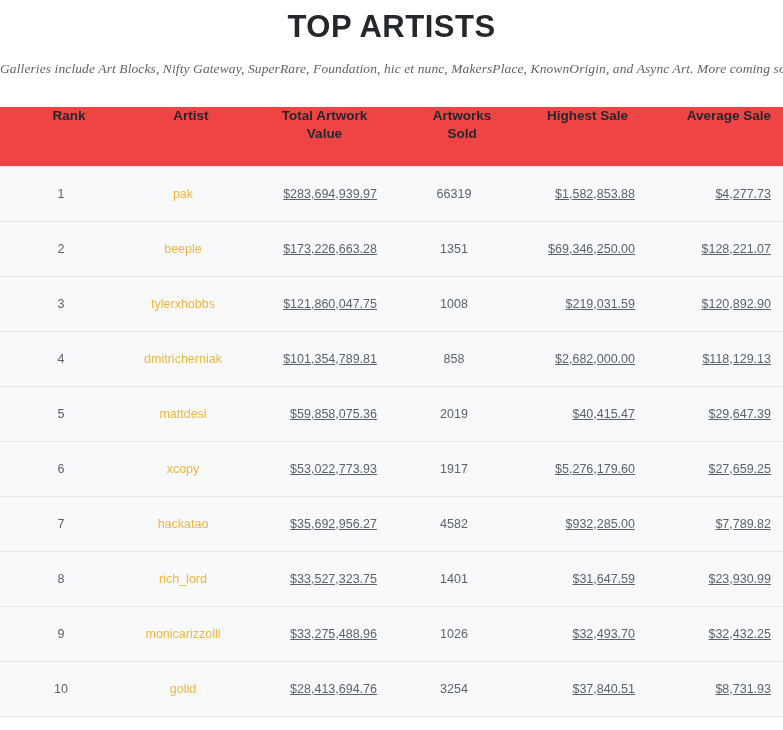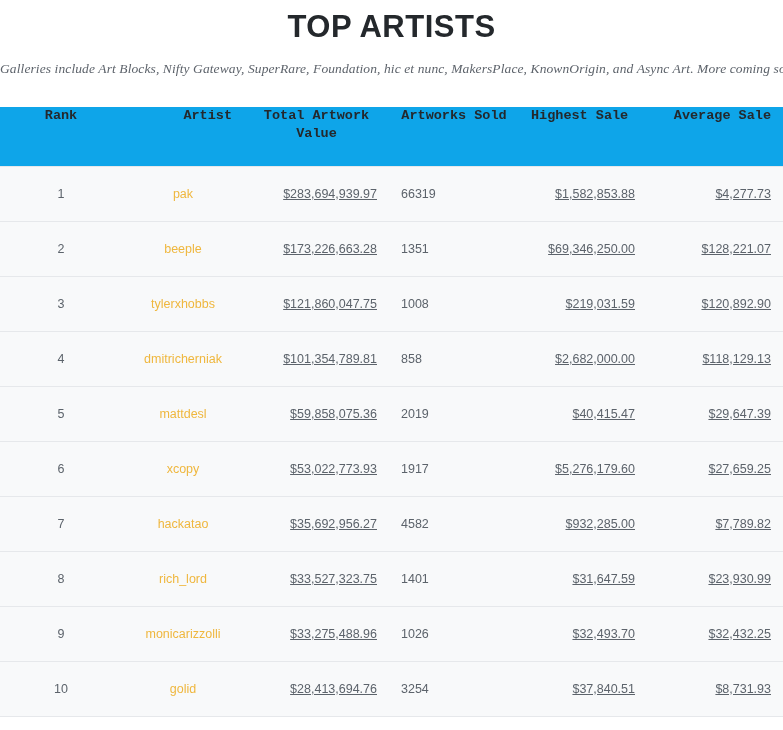--- a/index.html
+++ b/index.html
@@ -53,41 +53,41 @@
     width: 783px;
   }
 
   table.artists-table {
     width: 783px;
     border-collapse: collapse;
     table-layout: fixed;
   }
 
   table.artists-table thead th {
-    font-family: Liberation Mono, monospace;
+    font-family: Liberation Sans, sans-serif;
     font-size: 13.5px;
     font-weight: bold;
     color: #24282c;
-    background: #0ea5e9;
-    padding: 0 12px 22px 12px;
+    background: #ef4444;
+    padding: 0 12px 22px 28px;
     line-height: 1.35;
     vertical-align: top;
     border: none;
   }
 
   
   col.c-rank    { width: 122px; }
   col.c-artist  { width: 122px; }
   col.c-total   { width: 145px; }
   col.c-sold    { width: 130px; }
   col.c-highest { width: 128px; }
   col.c-avg     { width: 136px; }
 
   th.h-rank    { text-align: center; }
-  th.h-artist  { text-align: right; }
+  th.h-artist  { text-align: center; }
   th.h-total   { text-align: center; }
   th.h-sold    { text-align: center; }
   th.h-highest { text-align: left; }
   th.h-avg     { text-align: right; }
 
   table.artists-table tbody tr {
     background: #f8f9fa;
     border-top: 1px solid #e6e8eb;
   }
   table.artists-table tbody tr:last-child {
@@ -120,20 +120,21 @@
     cursor: pointer;
   }
   td.cell-total,
   td.cell-highest,
   td.cell-avg {
     text-align: right;
     padding-right: 18px;
     text-decoration: underline;
   }
   td.cell-sold {
+    text-align: center;
   }
 </style>
 </head>
 <body>
 
 <div class="page">
 
   <h1 class="page-title">TOP ARTISTS</h1>
 
   <p class="subtitle">Galleries include Art Blocks, Nifty Gateway, SuperRare, Foundation, hic et nunc, MakersPlace, KnownOrigin, and Async Art. More coming soon.</p>

